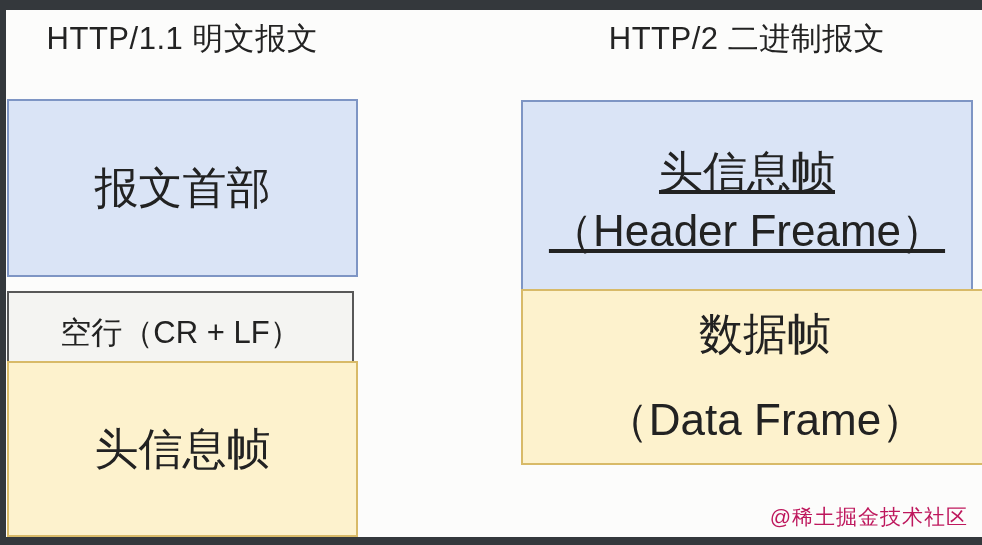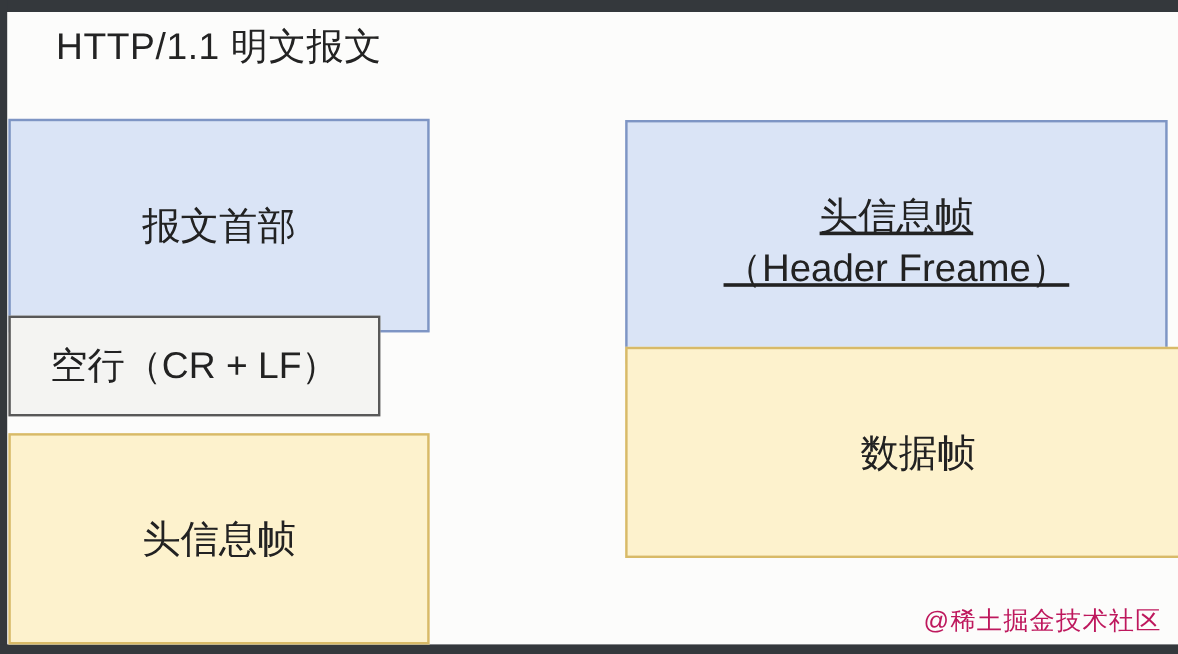--- a/index.html
+++ b/index.html
@@ -38,31 +38,31 @@
 
   .box {
     position: absolute;
     box-sizing: border-box;
     border: 2px solid;
     display: flex;
     flex-direction: column;
     align-items: center;
     justify-content: center;
     text-align: center;
-    font-size: 32px;
+    font-size: 44px;
     line-height: 1.32;
     color: #222222;
     white-space: nowrap;
   }
   .fill-blue   { background: #dae4f6; border-color: #7e95c4; }
   .fill-gray   { background: #f4f4f2; border-color: #585858; }
   .fill-yellow { background: #fdf2cd; border-color: #d8ba68; }
 
   .box-left-header { left: 7px; top: 99px;  width: 351px; height: 178px; }
-  .box-left-blank  { left: 7px; top: 263px; width: 310px; height: 84px;  font-size: 31px; }
+  .box-left-blank  { left: 7px; top: 291px; width: 347px; height: 84px;  font-size: 31px; }
   .box-left-body   { left: 7px; top: 361px; width: 351px; height: 176px; }
 
   .box-right-header { left: 521px; top: 100px; width: 452px; height: 203px; text-decoration: underline; }
   .box-right-data   { left: 521px; top: 289px; width: 488px; height: 176px; gap: 28px; }
 
   .watermark {
     position: absolute;
     right: 14px;
     top: 503px;
     font-size: 21px;
@@ -75,37 +75,39 @@
 <body>
 
 <div class="canvas">
 
   <div class="edge edge-top"></div>
   <div class="edge edge-left"></div>
   <div class="edge edge-bottom"></div>
 
   <div class="col-title title-left">HTTP/1.1 明文报文</div>
 
+  <div class="col-title title-right">HTTP/2 二进制报文</div>
 
   <div class="box fill-blue box-left-header">
     <span>报文首部</span>
   </div>
 
   <div class="box fill-gray box-left-blank">
     <span>空行（CR + LF）</span>
   </div>
 
   <div class="box fill-yellow box-left-body">
     <span>头信息帧</span>
   </div>
 
   <div class="box fill-blue box-right-header">
     <span>头信息帧</span>
     <span>（Header Freame）</span>
   </div>
 
   <div class="box fill-yellow box-right-data">
     <span>数据帧</span>
+    <span>（Data Frame）</span>
   </div>
 
   <div class="watermark">@稀土掘金技术社区</div>
 
 </div>
 
 </body></html>

